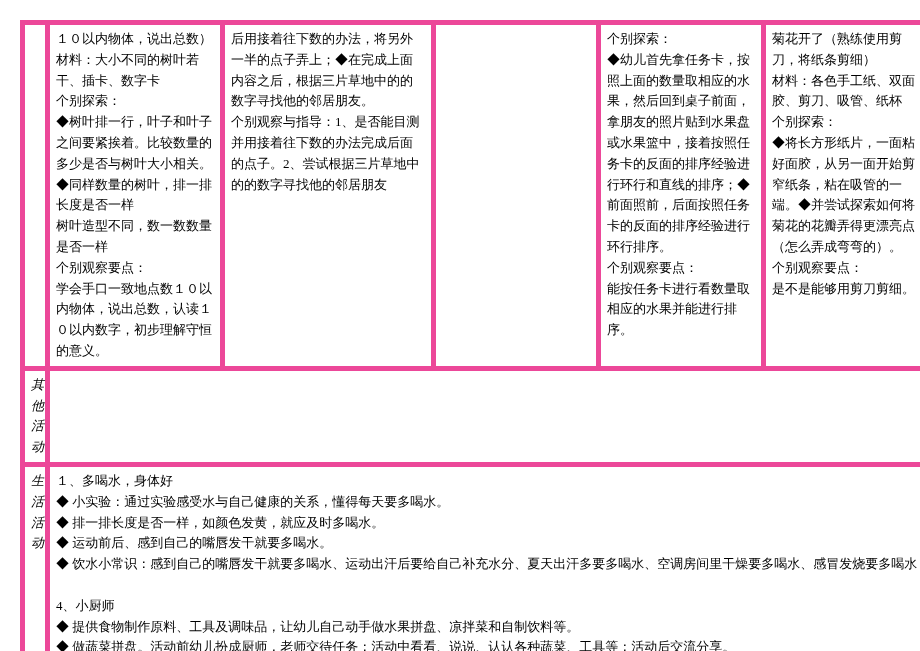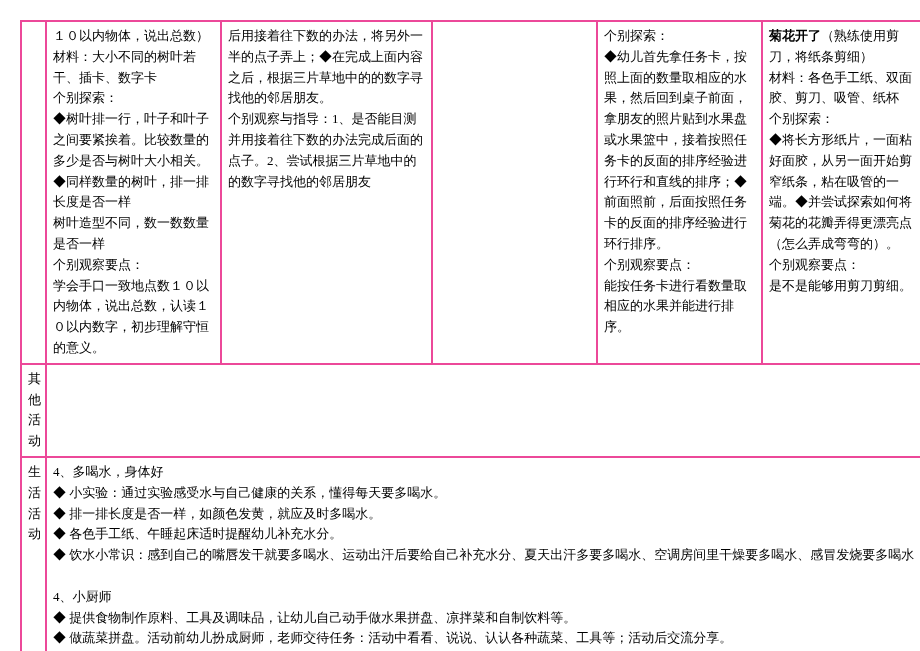--- a/index.html
+++ b/index.html
@@ -14,46 +14,47 @@
       background: #fff;
       padding: 20px;
       color: #000;
     }
     table {
       border-collapse: collapse;
       width: 100%;
       table-layout: fixed;
     }
     td {
-      border: 2px solid #ec4899;
+      border: 5px solid #ec4899;
       vertical-align: top;
       padding: 4px 6px;
       word-wrap: break-word;
     }
     .col-label {
       width: 25px;
       text-align: right;
+      font-style: italic;
     }
     .col1 {
       width: 175px;
     }
     .col2 {
       width: 211px;
     }
     .col3 {
       width: 165px;
     }
     .col4 {
       width: 165px;
     }
     .col5 {
       width: 165px;
     }
     .bold {
-      font-weight: bold;
+      font-weight: normal;
     }
   </style>
 </head>
 <body>
 
 <table>
   <tbody>
       <tr>
     <td class="col-label"></td>
     <td class="col1">
@@ -88,24 +89,24 @@
 是不是能够用剪刀剪细。</span>
     </td>
   </tr>
   <tr>
     <td class="col-label">其他活动</td>
     <td colspan="5"></td>
   </tr>
   <tr>
     <td class="col-label">生活活动</td>
     <td colspan="5">
-      <div>4、多喝水，身体好</div>
+      <div>１、多喝水，身体好</div>
       <div>◆ 小实验：通过实验感受水与自己健康的关系，懂得每天要多喝水。</div>
       <div>◆ 排一排长度是否一样，如颜色发黄，就应及时多喝水。</div>
-      <div>◆ 各色手工纸、午睡起床适时提醒幼儿补充水分。</div>
+      <div>◆ 运动前后、感到自己的嘴唇发干就要多喝水。</div>
       <div>◆ 饮水小常识：感到自己的嘴唇发干就要多喝水、运动出汗后要给自己补充水分、夏天出汗多要多喝水、空调房间里干燥要多喝水、感冒发烧要多喝水</div>
       <br>
       <div>4、小厨师</div>
       <div>◆ 提供食物制作原料、工具及调味品，让幼儿自己动手做水果拼盘、凉拌菜和自制饮料等。</div>
       <div>◆ 做蔬菜拼盘。活动前幼儿扮成厨师，老师交待任务：活动中看看、说说、认认各种蔬菜、工具等；活动后交流分享。</div>
       <br>
       <div>３、我的营养</div>
       
     </td>
   </tr>

